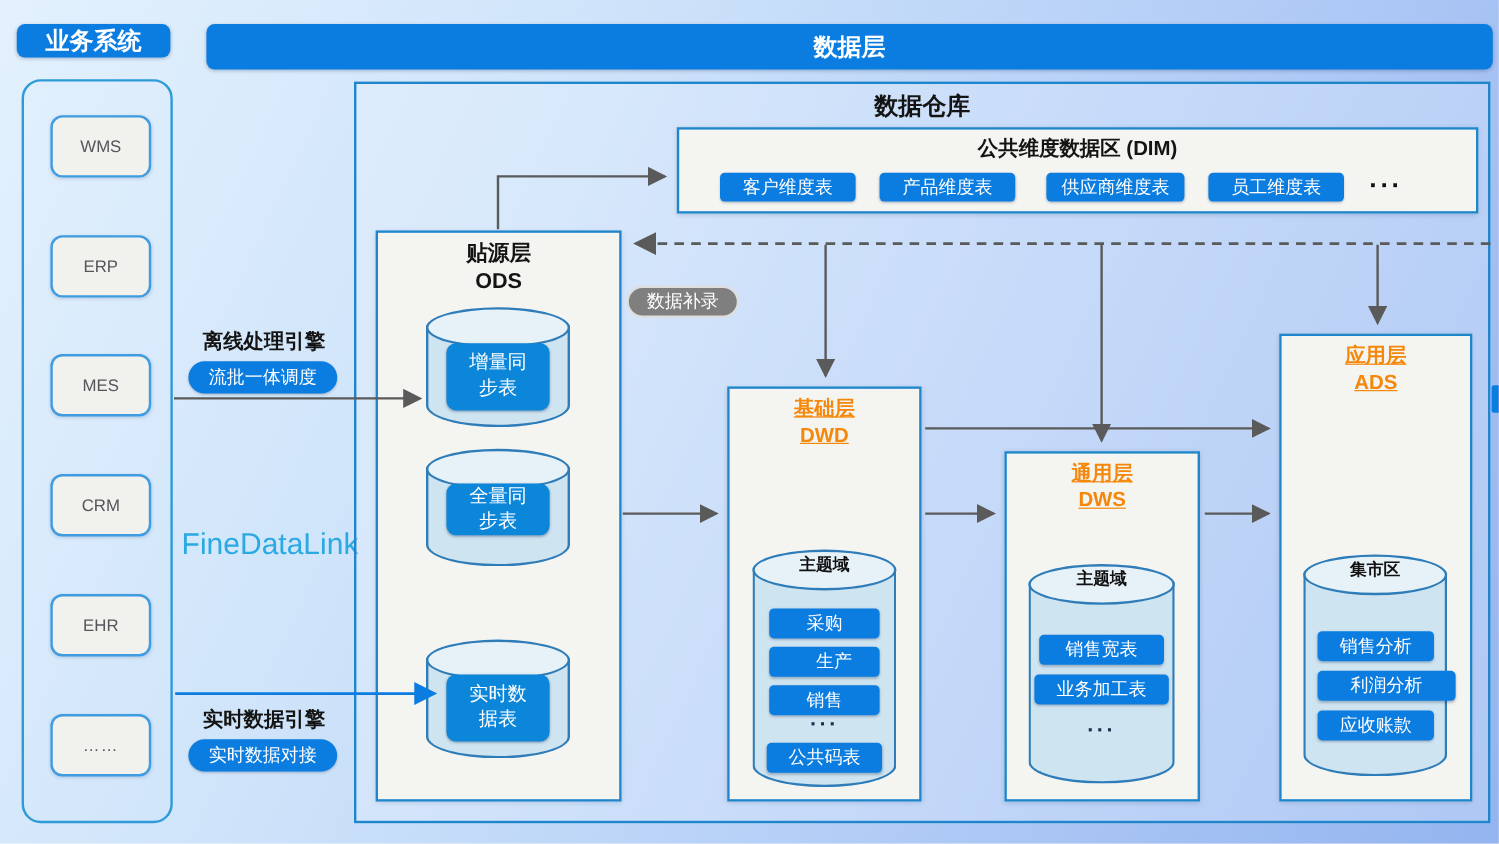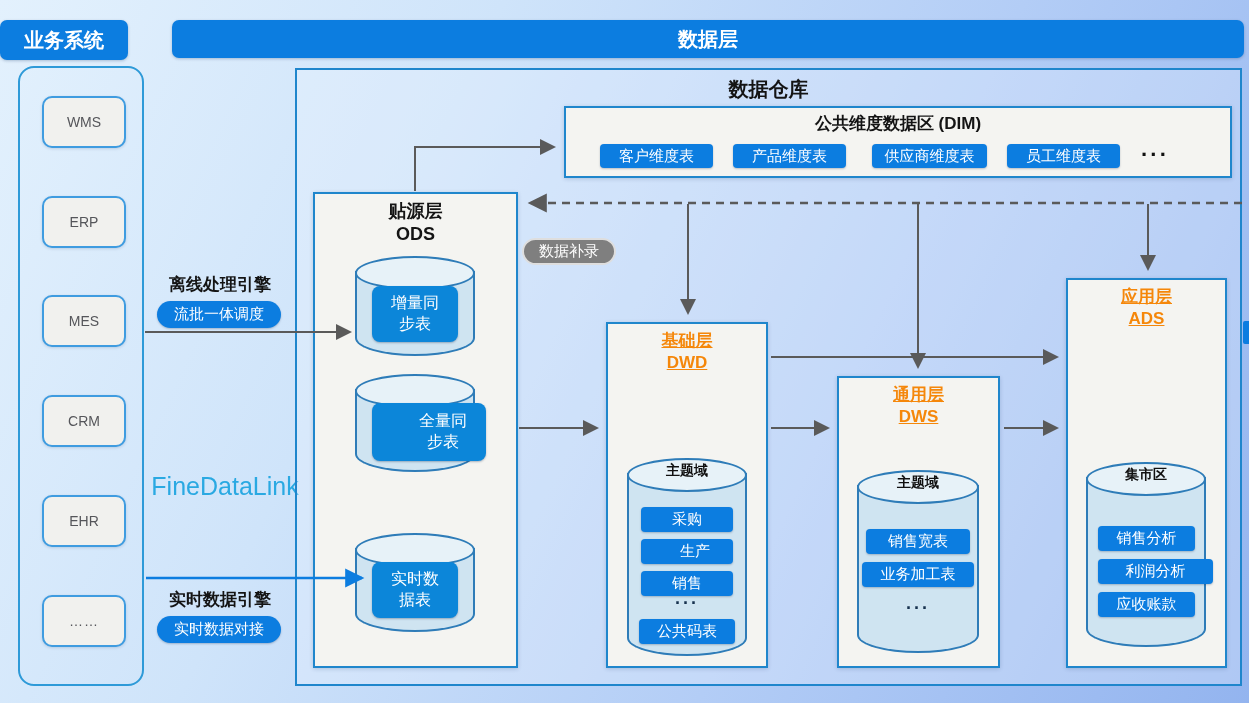--- a/index.html
+++ b/index.html
@@ -30,35 +30,35 @@
   .dots{font-weight:bold;color:#16314e;text-align:center;letter-spacing:2px;}
   .ellipse-title{position:absolute;top:4px;left:0;right:0;text-align:center;
     font-size:14px;color:#111;font-weight:600;}
   svg.overlay{position:absolute;left:0;top:0;pointer-events:none;}
 </style>
 </head>
 <body>
 
 <div id="canvas">
 
-  <div class="abs hdr" style="left:0;top:20px;width:128px;height:40px;">业务系统</div>
+  <div class="abs hdr" style="left:14px;top:20px;width:128px;height:28px;">业务系统</div>
   <div class="abs hdr" style="left:172px;top:20px;width:1072px;height:38px;">数据层</div>
 
   <div class="abs" style="left:18px;top:66px;width:126px;height:620px;border:2px solid #2e9ad8;border-radius:16px;">
     <div class="abs sys-item" style="left:22px;top:28px;width:84px;height:52px;">WMS</div>
     <div class="abs sys-item" style="left:22px;top:227px;width:84px;height:52px;">MES</div>
     <div class="abs sys-item" style="left:22px;top:128px;width:84px;height:52px;">ERP</div>
     <div class="abs sys-item" style="left:22px;top:327px;width:84px;height:52px;">CRM</div>
     <div class="abs sys-item" style="left:22px;top:427px;width:84px;height:52px;">EHR</div>
     <div class="abs sys-item" style="left:22px;top:527px;width:84px;height:52px;font-size:14px;letter-spacing:1px;">……</div>
   </div>
 
   <div class="abs btitle" style="left:150px;top:274px;width:140px;font-size:17px;">离线处理引擎</div>
   <div class="abs chip pill" style="left:157px;top:301px;width:124px;height:27px;">流批一体调度</div>
-  <div class="abs" style="left:148px;top:440px;width:154px;text-align:center;font-size:25px;color:#2aa9e2;margin-top:32px;">FineDataLink</div>
+  <div class="abs" style="left:148px;top:440px;width:154px;text-align:center;font-size:25px;color:#2aa9e2;">FineDataLink</div>
   <div class="abs btitle" style="left:150px;top:589px;width:140px;font-size:17px;">实时数据引擎</div>
   <div class="abs chip pill" style="left:157px;top:616px;width:124px;height:27px;">实时数据对接</div>
 
   <div class="abs" style="left:295px;top:68px;width:947px;height:618px;border:2px solid #1f86cc;background:rgba(238,246,254,.30);"></div>
   <div class="abs btitle" style="left:295px;top:77px;width:947px;font-size:20px;">数据仓库</div>
 
   <div class="abs panel" style="left:564px;top:106px;width:668px;height:72px;"></div>
   <div class="abs btitle" style="left:564px;top:113px;width:668px;font-size:17px;">公共维度数据区 (DIM)</div>
   <div class="abs chip" style="left:600px;top:144px;width:113px;height:24px;">客户维度表</div>
   <div class="abs chip" style="left:733px;top:144px;width:113px;height:24px;">产品维度表</div>
@@ -76,21 +76,21 @@
     <div class="cyl-body"></div>
     <div class="cyl-top"></div>
     <div class="cyl-label" style="left:17px;top:30px;width:86px;height:56px;">
       <span>增量同</span>
       <span>步表</span>
     </div>
   </div>
   <div class="abs" style="left:355px;top:374px;width:120px;height:98px;">
     <div class="cyl-body"></div>
     <div class="cyl-top"></div>
-    <div class="cyl-label" style="left:17px;top:29px;width:86px;height:58px;padding-left:28px;">
+    <div class="cyl-label" style="left:17px;top:29px;width:86px;height:43px;">
       <span>全量同</span>
       <span>步表</span>
     </div>
   </div>
   <div class="abs" style="left:355px;top:533px;width:120px;height:99px;">
     <div class="cyl-body"></div>
     <div class="cyl-top"></div>
     <div class="cyl-label" style="left:17px;top:29px;width:86px;height:56px;">
       <span>实时数</span>
       <span>据表</span>

